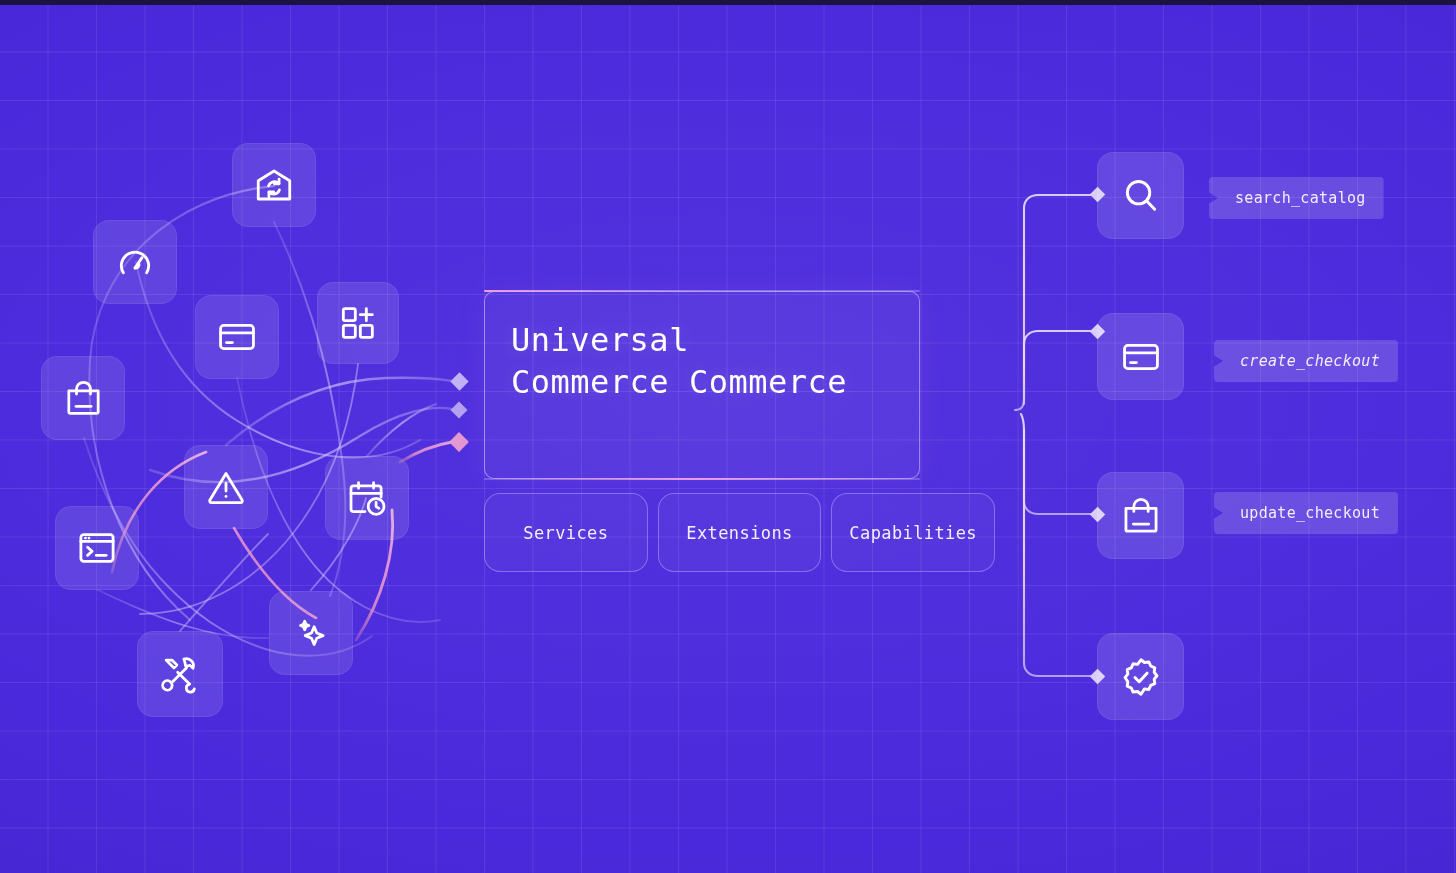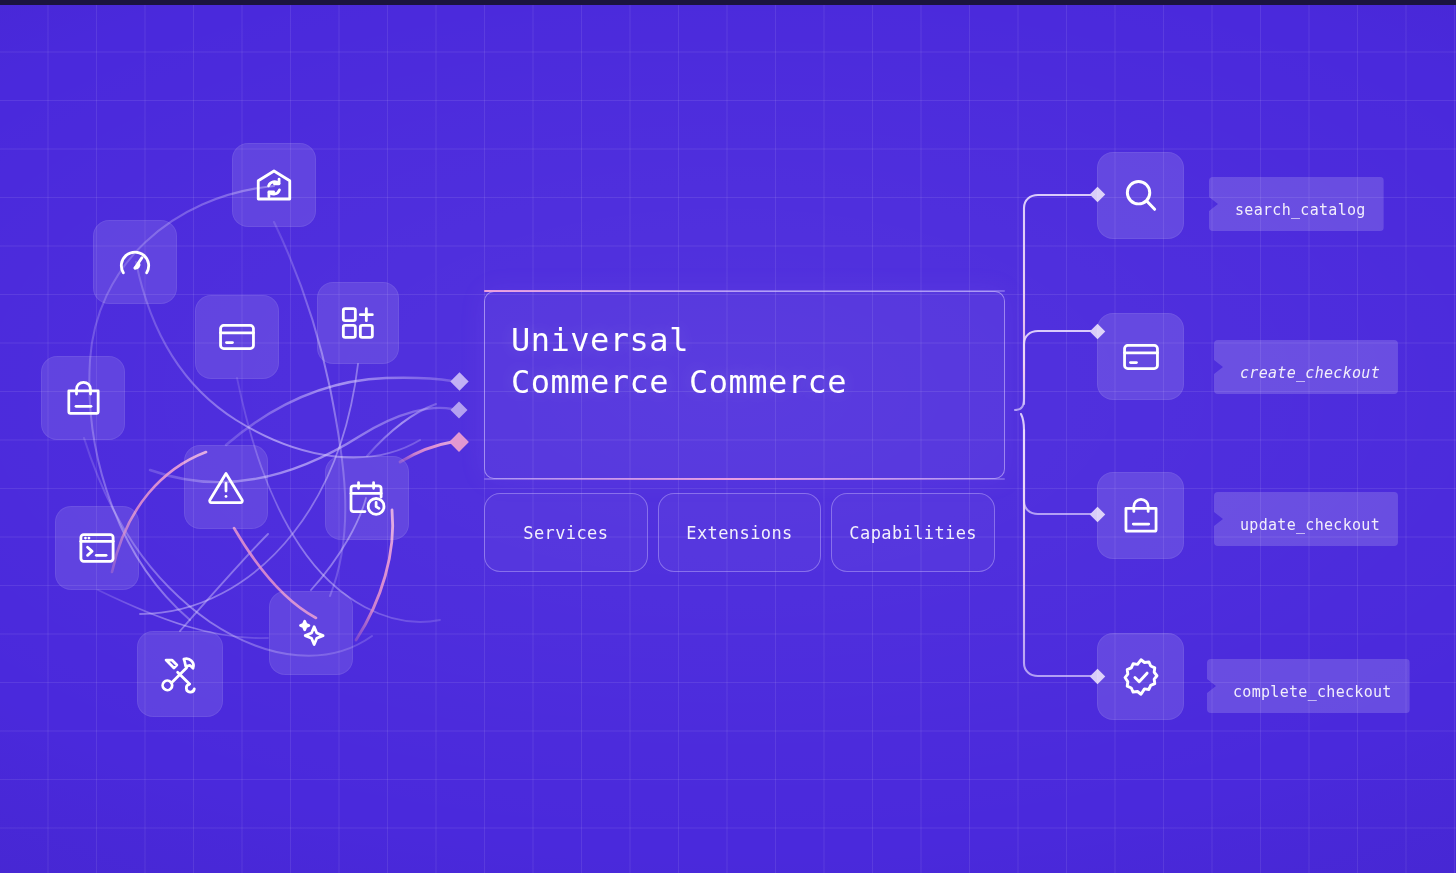--- a/index.html
+++ b/index.html
@@ -39,21 +39,21 @@
     position:absolute;
     border-radius:16px;
     background:rgba(255,255,255,.13);
     box-shadow:inset 0 0 0 1px rgba(255,255,255,.07);
     display:flex;align-items:center;justify-content:center;
   }
   .tile svg{display:block;}
   .tile.satellite{background:rgba(255,255,255,.115);}
   
   #main-card{
-    position:absolute;left:484px;top:291px;width:521px;height:188px;
+    position:absolute;left:484px;top:291px;width:436px;height:188px;
     border-radius:10px;
     background:rgba(255,255,255,.045);
     box-shadow:
       inset 0 0 0 1px rgba(214,197,255,.55),
       0 0 26px rgba(170,120,255,.12);
   }
   #main-card::before,#main-card::after{
     content:"";position:absolute;left:0;right:0;height:2px;border-radius:2px;
   }
   #main-card::before{
@@ -86,21 +86,21 @@
     box-shadow:inset 0 0 0 1px rgba(205,190,255,.42);
     display:flex;align-items:center;justify-content:center;
     color:rgba(255,255,255,.92);
     font-size:17px;letter-spacing:.4px;
   }
   
   .endpoint-label{
     position:absolute;
     height:42px;
     display:flex;align-items:center;
-    padding:12px 18px 0 26px;
+    padding:0 18px 0 26px;
     color:#f2eefc;
     font-size:15px;letter-spacing:.3px;
     background:rgba(255,255,255,.165);
     border-radius:4px;
     -webkit-clip-path:polygon(0 0,100% 0,100% 100%,0 100%,0 63%,9px 50%,0 37%);
     clip-path:polygon(0 0,100% 0,100% 100%,0 100%,0 63%,9px 50%,0 37%);
     white-space:nowrap;
   }
 </style>
 </head>
@@ -330,18 +330,15 @@
   <div class="endpoint-label" style="left:1214px;top:492px;">
     <span>update_checkout</span>
   </div>
 
   <div class="tile" style="left:1097px;top:633px;width:87px;height:87px;">
     <svg width="44" height="44" viewBox="0 0 24 24" fill="none" stroke="#ffffff" stroke-width="1.6" stroke-linecap="round" stroke-linejoin="round">
       <path d="M12 2.6l1.9 1.5 2.4-.3 1 2.2 2.2 1-.3 2.4 1.5 1.9-1.5 1.9.3 2.4-2.2 1-1 2.2-2.4-.3L12 21.4l-1.9-1.5-2.4.3-1-2.2-2.2-1 .3-2.4L3.3 12.3l1.5-1.9-.3-2.4 2.2-1 1-2.2 2.4.3z"></path>
       <path d="m8.7 12.3 2.3 2.3 4.3-4.7"></path>
     </svg>
   </div>
-  <div class="endpoint-label" style="left:1207px;top:659px;">
-    <span>complete_checkout</span>
-  </div>
 
   <div id="topstrip"></div>
 </div>
 
 </body></html>

